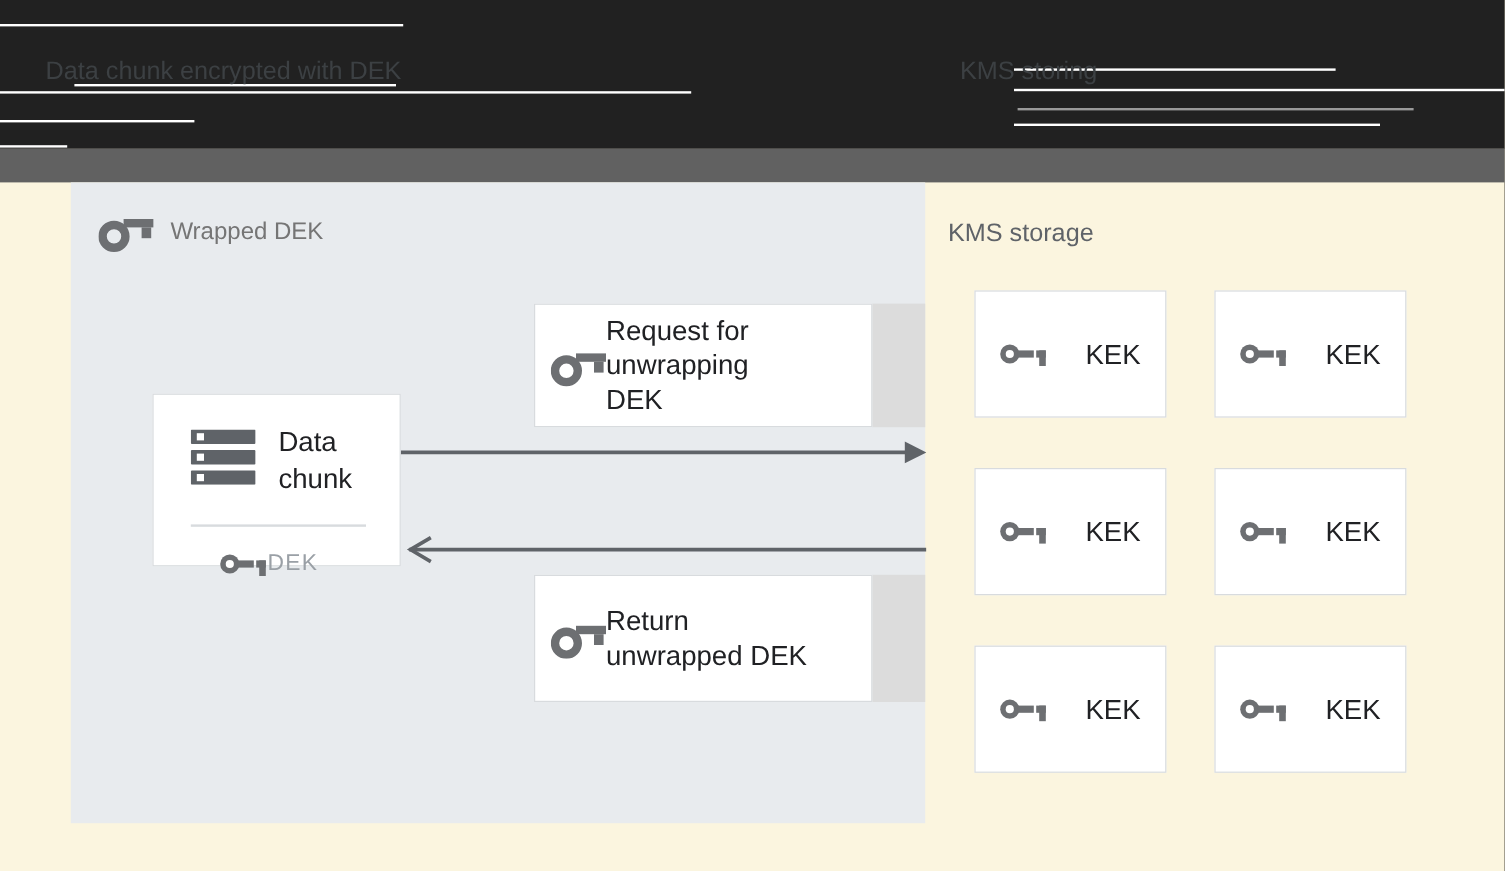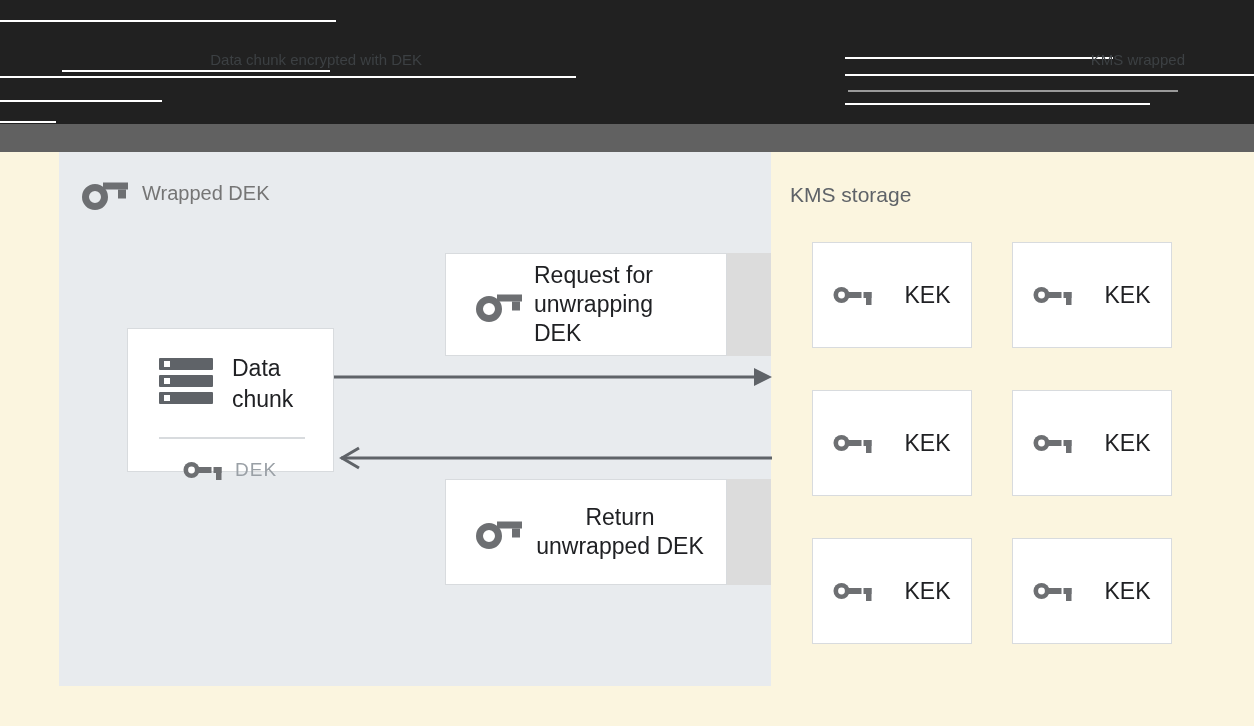--- a/index.html
+++ b/index.html
@@ -16,22 +16,22 @@
     position:absolute; left:0; top:0; width:1254px; height:124px;
     background:var(--header-black,#212121);
   }
   .gray-band {
     position:absolute; left:0; top:124px; width:1254px; height:28px;
     background:var(--gray-band,#616161);
   }
   .stripe { position:absolute; height:2px; background:#ffffff; z-index:1; }
   .stripe.faint { opacity:.55; }
   .caption {
-    position:absolute; z-index:2; text-align:right;
-    font-size:15px; line-height:30px; color:var(--caption-dim,#3c4043);
+    position:absolute; z-index:2; text-align:left;
+    font-size:21px; line-height:30px; color:var(--caption-dim,#3c4043);
   }
   .caption.left  { left:38px;  top:45px; width:384px; }
   .caption.right { left:800px; top:45px; width:385px; }
   .caption span { display:block; }
 
   
   .dek-panel {
     position:absolute; left:59px; top:152px; width:712px; height:534px;
     background:var(--panel-blue,#e8ebee);
   }
@@ -48,27 +48,27 @@
   .dc-title {
     position:absolute; left:104px; top:24px; width:96px;
     font-size:23px; line-height:31px; color:var(--text-dark,#202124);
   }
   .dc-divider {
     position:absolute; left:31px; top:108px; width:146px; height:2px;
     background:var(--box-border,#d8dbde);
   }
   .dek-row {
     position:absolute; left:55px; top:130px;
-    display:flex; align-items:center; gap:12px;
+    display:flex; align-items:center; gap:0;
   }
   .dek-row .lbl { font-size:19px; letter-spacing:1px; color:var(--dek-gray,#9aa0a6); }
 
-  .msg-box { display:flex; align-items:center; padding-left:30px; gap:12px; }
+  .msg-box { display:flex; align-items:center; padding-left:13px; }
   .request-box { left:386px; top:101px; width:282px; height:103px; }
-  .return-box  { left:386px; top:327px; width:282px; height:106px;text-align:center; }
+  .return-box  { left:386px; top:327px; width:282px; height:106px; }
   .msg-box .txt {
     width:172px; font-size:23px; line-height:29px; color:var(--text-dark,#202124);
   }
   .gray-strip { position:absolute; width:44px; background:var(--strip-gray,#dcdcdc); }
   .gray-strip.req { left:668px; top:101px; height:103px; }
   .gray-strip.ret { left:668px; top:327px; height:106px; }
 
   
   .arrow { position:absolute; }
   .arrow-line { stroke:var(--arrow-gray,#5f6368); stroke-width:3; }
@@ -109,21 +109,21 @@
     <div class="stripe" style="top:74px;left:845px;width:409px"></div>
     <div class="stripe faint" style="top:90px;left:848px;width:330px"></div>
     <div class="stripe" style="top:100px;left:0;width:162px"></div>
     <div class="stripe" style="top:103px;left:845px;width:305px"></div>
     <div class="stripe" style="top:121px;left:0;width:56px"></div>
 
     <div class="caption left">
       <span>Data chunk encrypted with DEK</span>
     </div>
     <div class="caption right">
-      <span>KMS wrapped</span>
+      <span>KMS storing</span>
     </div>
   </div>
   <div class="gray-band"></div>
 
   <div class="dek-panel">
 
     <div class="panel-header">
       <svg width="46" height="34" viewBox="0 0 46 34">
         <circle class="key-ring" cx="13" cy="21" r="9.5"></circle>
         <rect class="key-fill" x="21" y="6.5" width="25" height="7"></rect>

